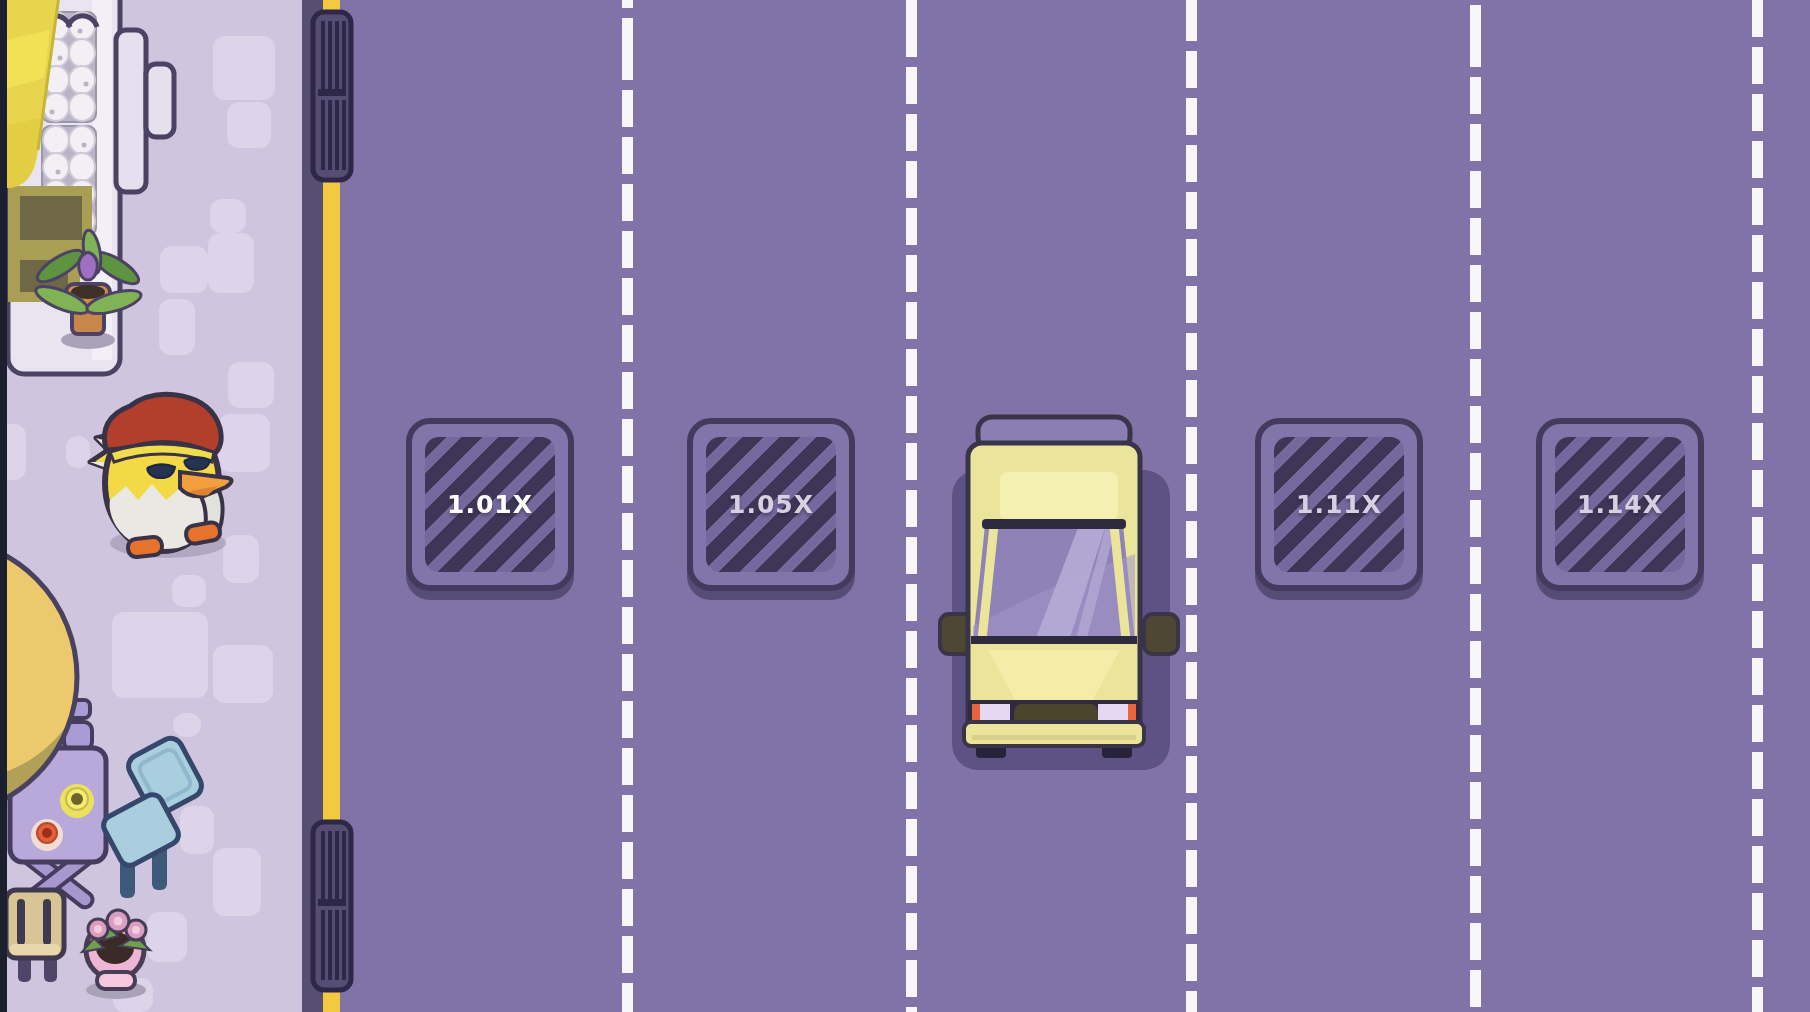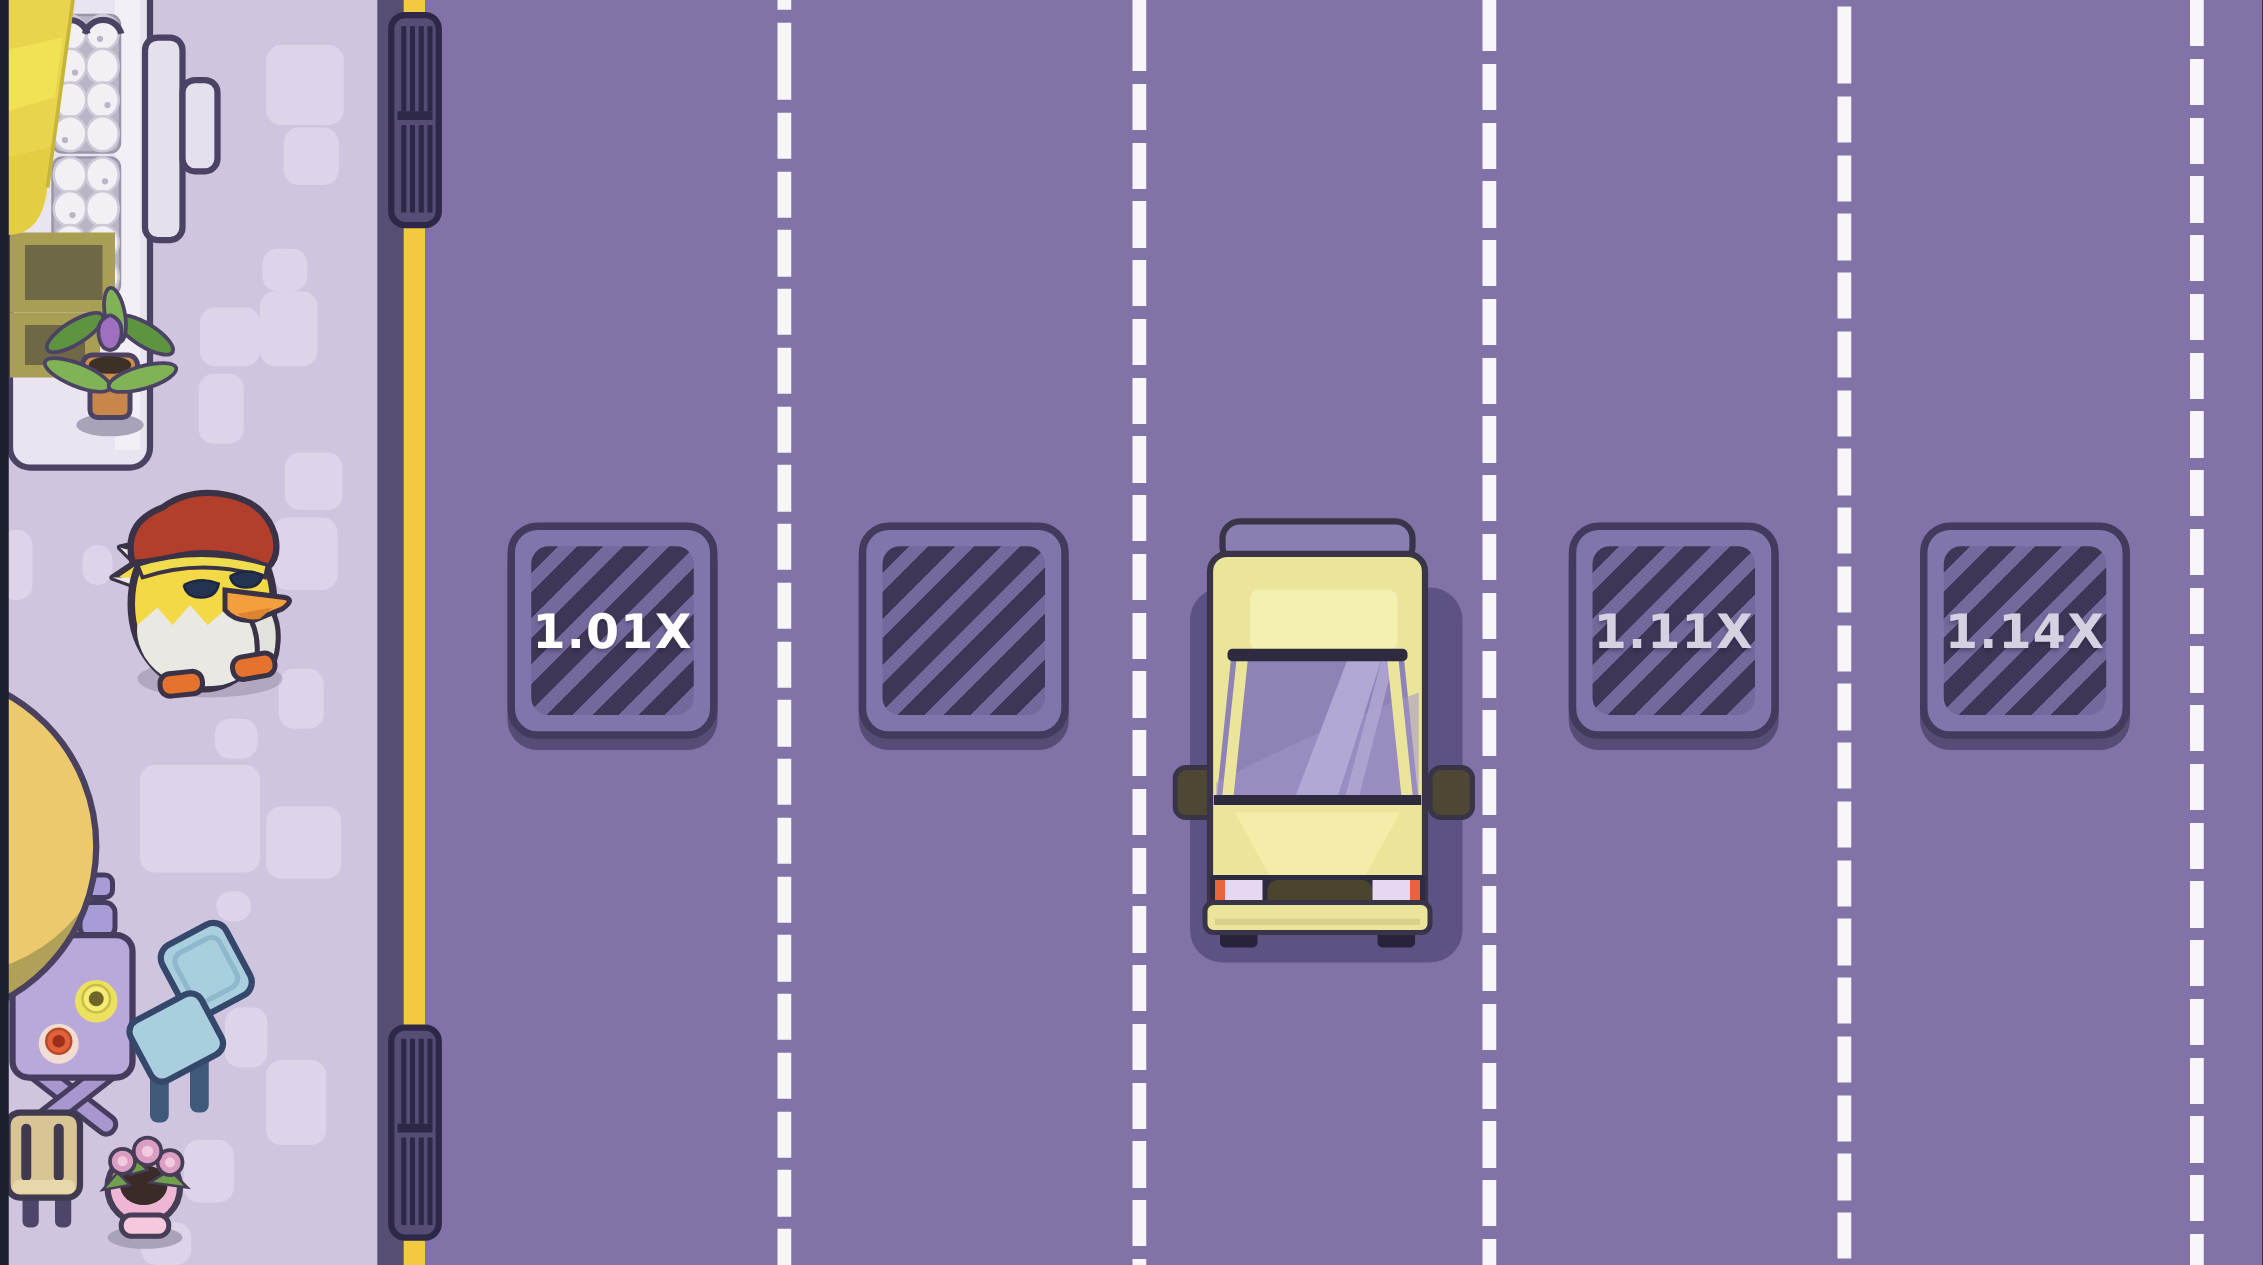--- a/index.html
+++ b/index.html
@@ -26,21 +26,21 @@
     border:6px solid var(--tile-border);
     border-radius:24px;
     box-shadow:0 9px 0 rgba(44,37,66,.5);
   }
   .tile .pad{
     position:absolute;inset:13px;border-radius:14px;
     background:repeating-linear-gradient(135deg,var(--tile-stripe-dark) 0 15px,var(--tile-stripe-light) 15px 26px);
   }
   .tile .mult{
     position:absolute;inset:0;display:flex;align-items:center;justify-content:center;
-    z-index:2;font-weight:bold;font-size:38px;letter-spacing:1px;
+    z-index:2;font-weight:bold;font-size:25px;letter-spacing:1px;
     color:var(--tile-text-dim);
     text-shadow:0 3px 3px rgba(30,25,50,.35);
   }
   .tile.bright .mult{color:var(--tile-text);}
   .t1{left:406px;} .t2{left:687px;} .t4{left:1255px;text-decoration:underline;} .t5{left:1536px;text-align:right;}
   
   #sidewalk{position:absolute;left:0;top:0;width:302px;height:1012px;background:var(--sidewalk);}
   .sq{position:absolute;background:var(--sidewalk-tile);border-radius:12px;}
   #curb-dark{position:absolute;left:302px;top:0;width:21px;height:1012px;background:var(--curb-dark);}
   #curb-line{position:absolute;left:323px;top:0;width:17px;height:1012px;background:var(--curb-yellow);}
@@ -60,20 +60,21 @@
   <div class="dash d3"></div>
   <div class="dash d4"></div>
   <div class="dash d5"></div>
 
   <div class="tile t1 bright">
     <div class="pad"></div>
     <span class="mult">1.01X</span>
   </div>
   <div class="tile t2">
     <div class="pad"></div>
+    <span class="mult">1.05X</span>
   </div>
   <div class="tile t4">
     <div class="pad"></div>
     <span class="mult">1.11X</span>
   </div>
   <div class="tile t5">
     <div class="pad"></div>
     <span class="mult">1.14X</span>
   </div>
 

